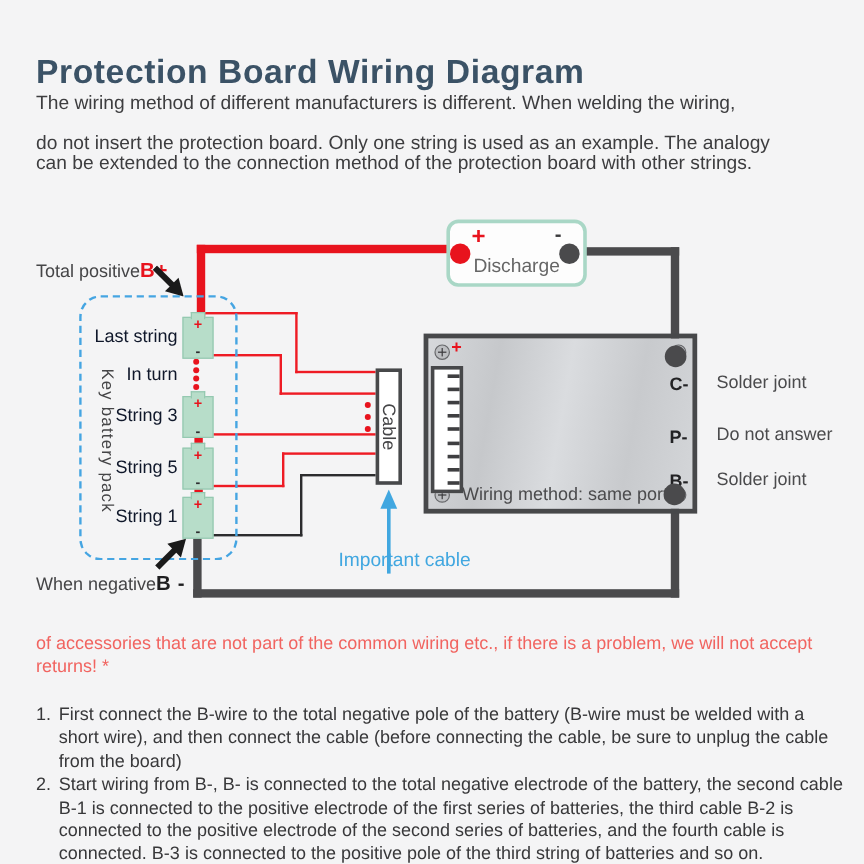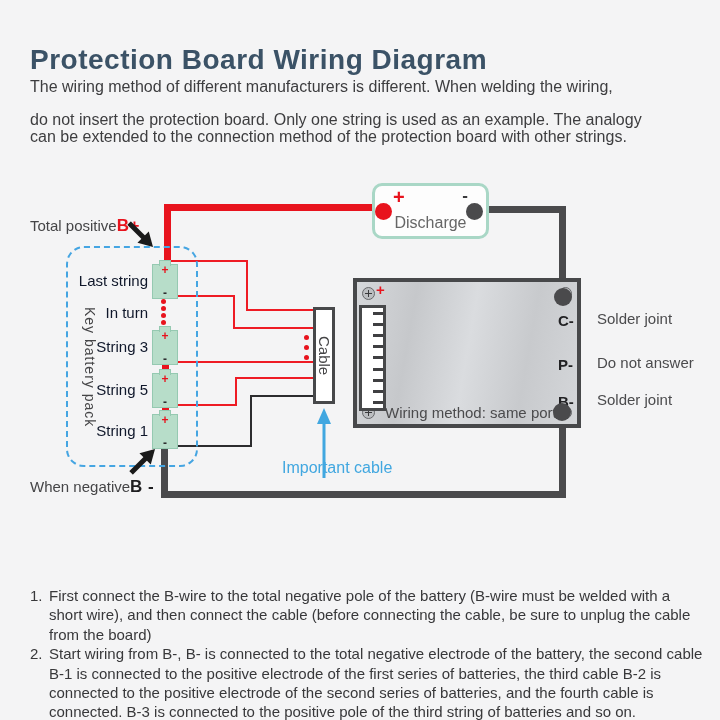--- a/index.html
+++ b/index.html
@@ -212,20 +212,21 @@
 <div class="abs" id="cable">
   <span>Cable</span>
 </div>
 <svg class="abs" style="left:316px;top:408px;" width="16" height="72">
   <polygon points="8,0 1,16 15,16" fill="#41a7e0"></polygon>
   <rect x="6.5" y="15" width="3" height="55" fill="#41a7e0"></rect>
 </svg>
 <div class="abs" id="sampling-label">Important cable</div>
 
 <div class="abs" id="important-note">
+  <div>of accessories that are not part of the common wiring etc., if there is a problem, we will not accept returns! *</div>
 </div>
 
 <div class="abs" id="instructions">
   <div class="instr">
     <span class="n">1.</span>
     <span class="t">First connect the B-wire to the total negative pole of the battery (B-wire must be welded with a short wire), and then connect the cable (before connecting the cable, be sure to unplug the cable from the board)</span>
   </div>
   <div class="instr">
     <span class="n">2.</span>
     <span class="t">Start wiring from B-, B- is connected to the total negative electrode of the battery, the second cable B-1 is connected to the positive electrode of the first series of batteries, the third cable B-2 is connected to the positive electrode of the second series of batteries, and the fourth cable is connected. B-3 is connected to the positive pole of the third string of batteries and so on.</span>

